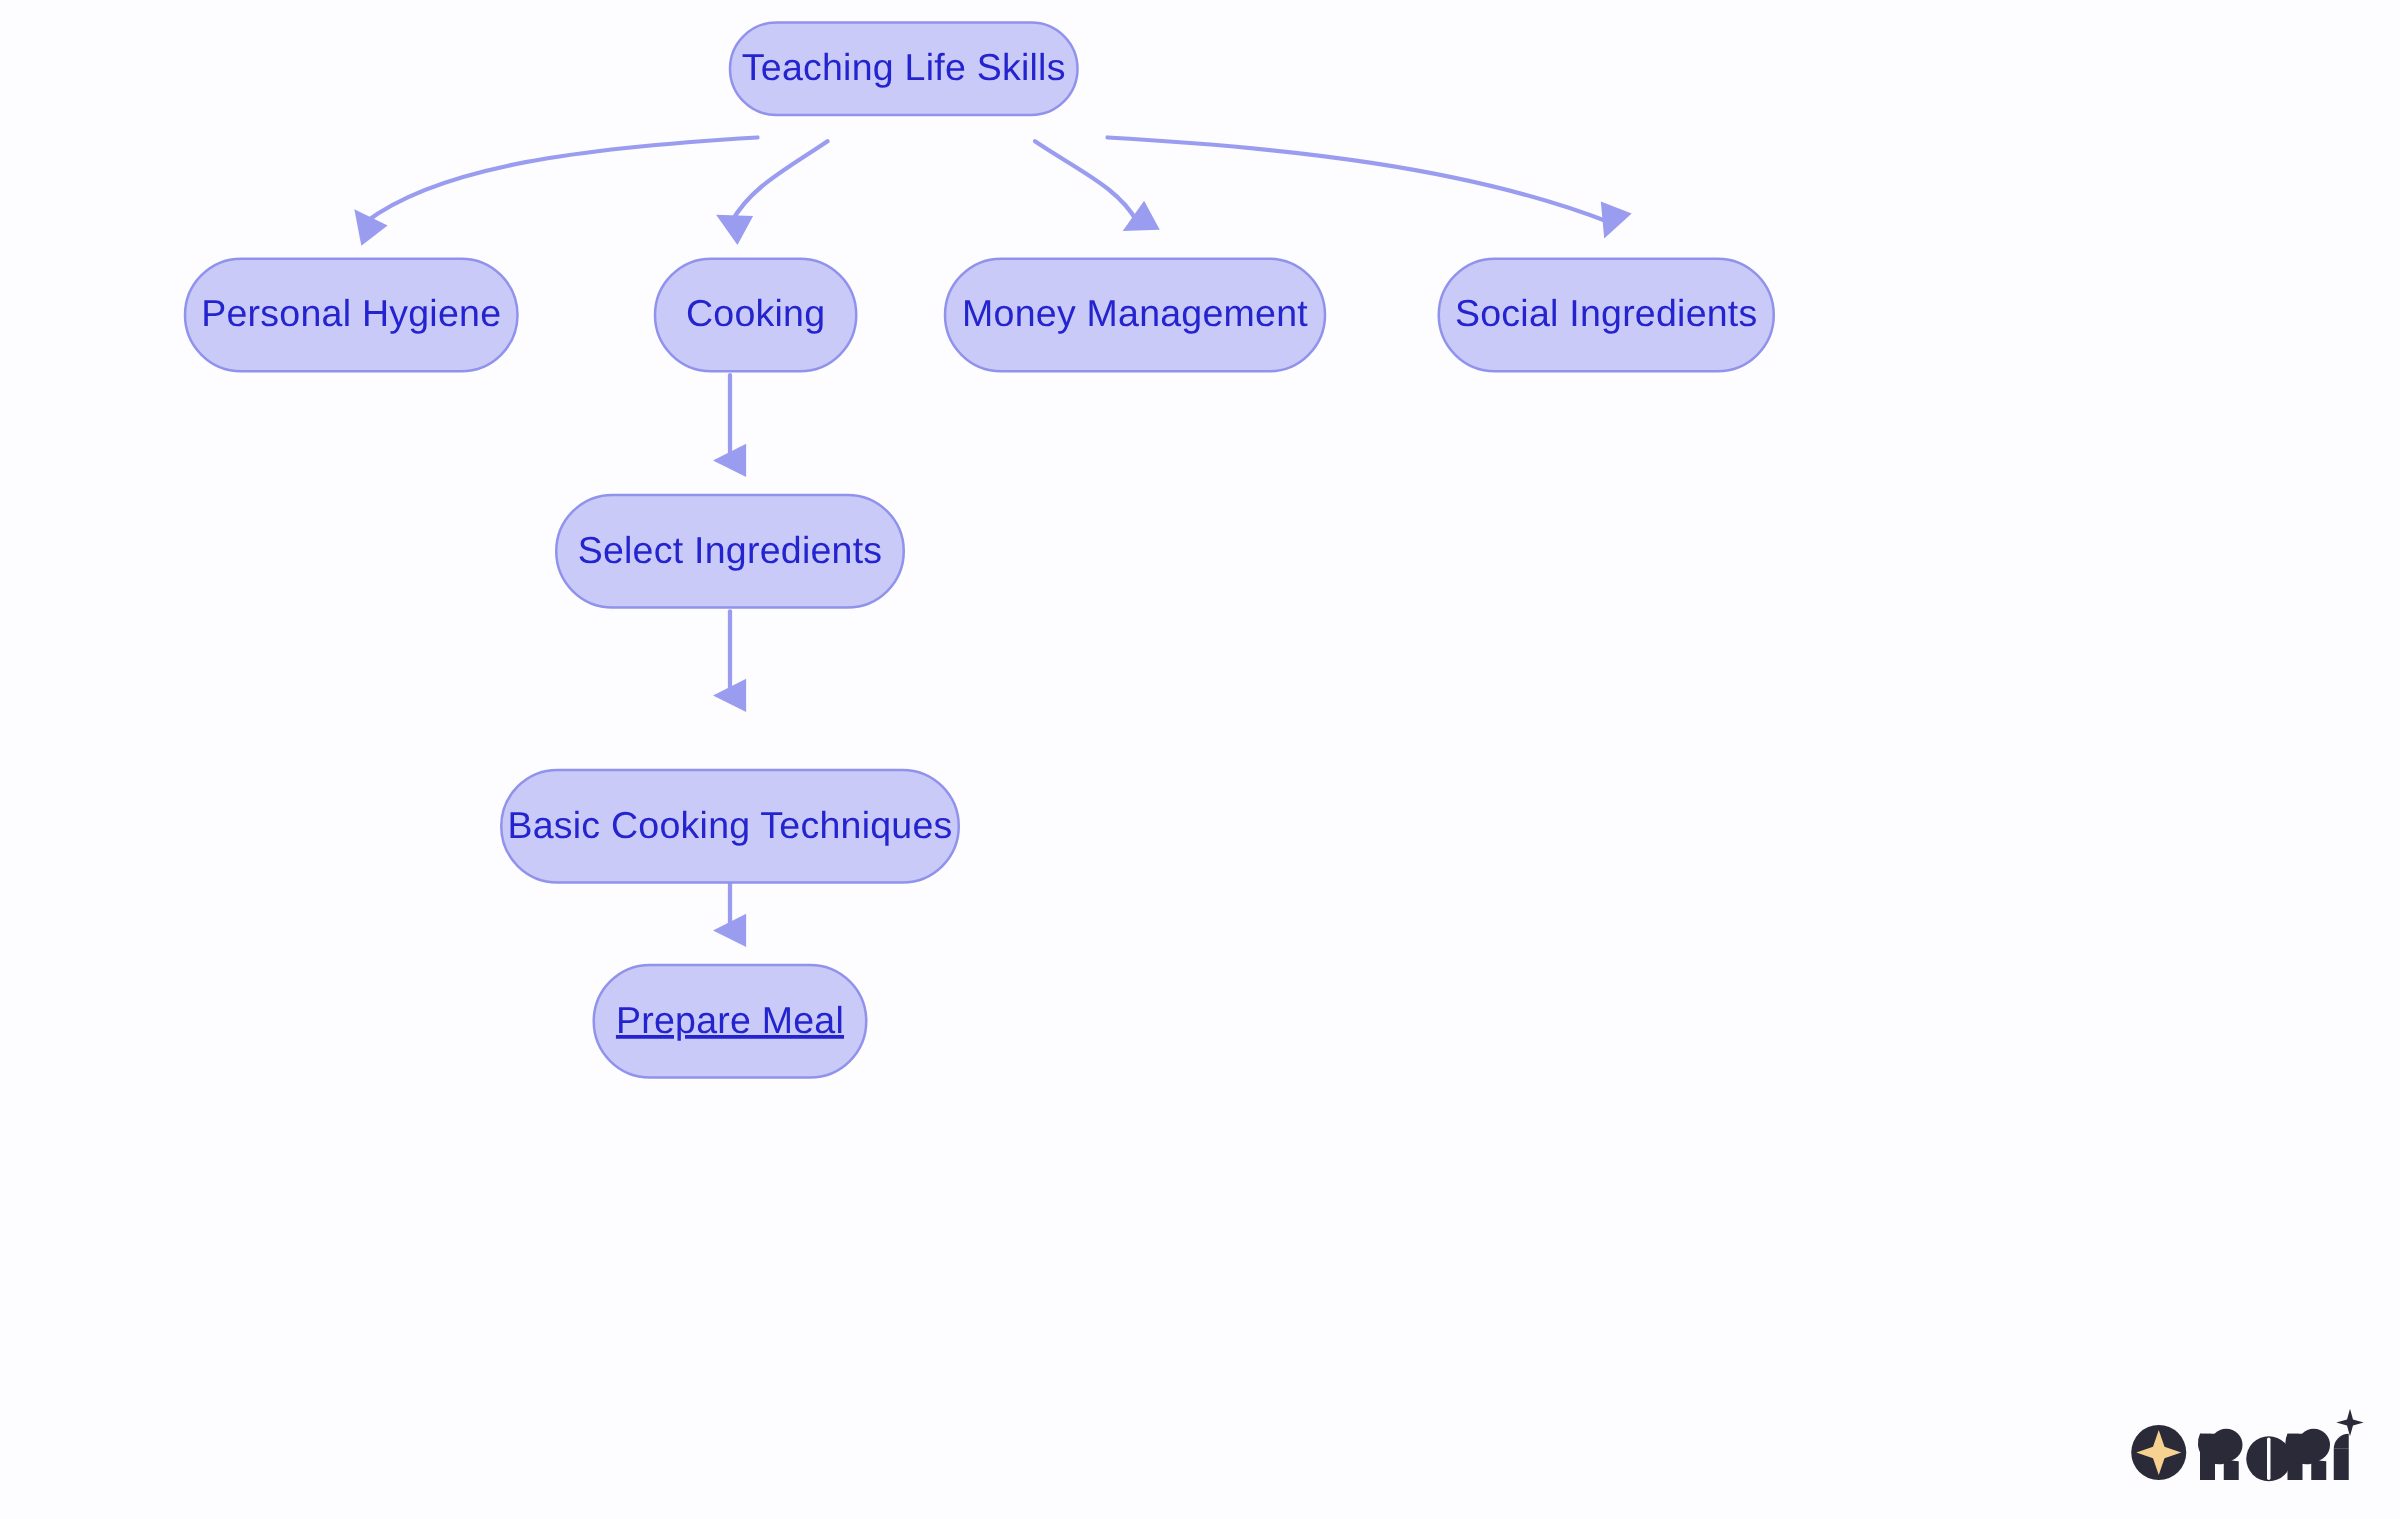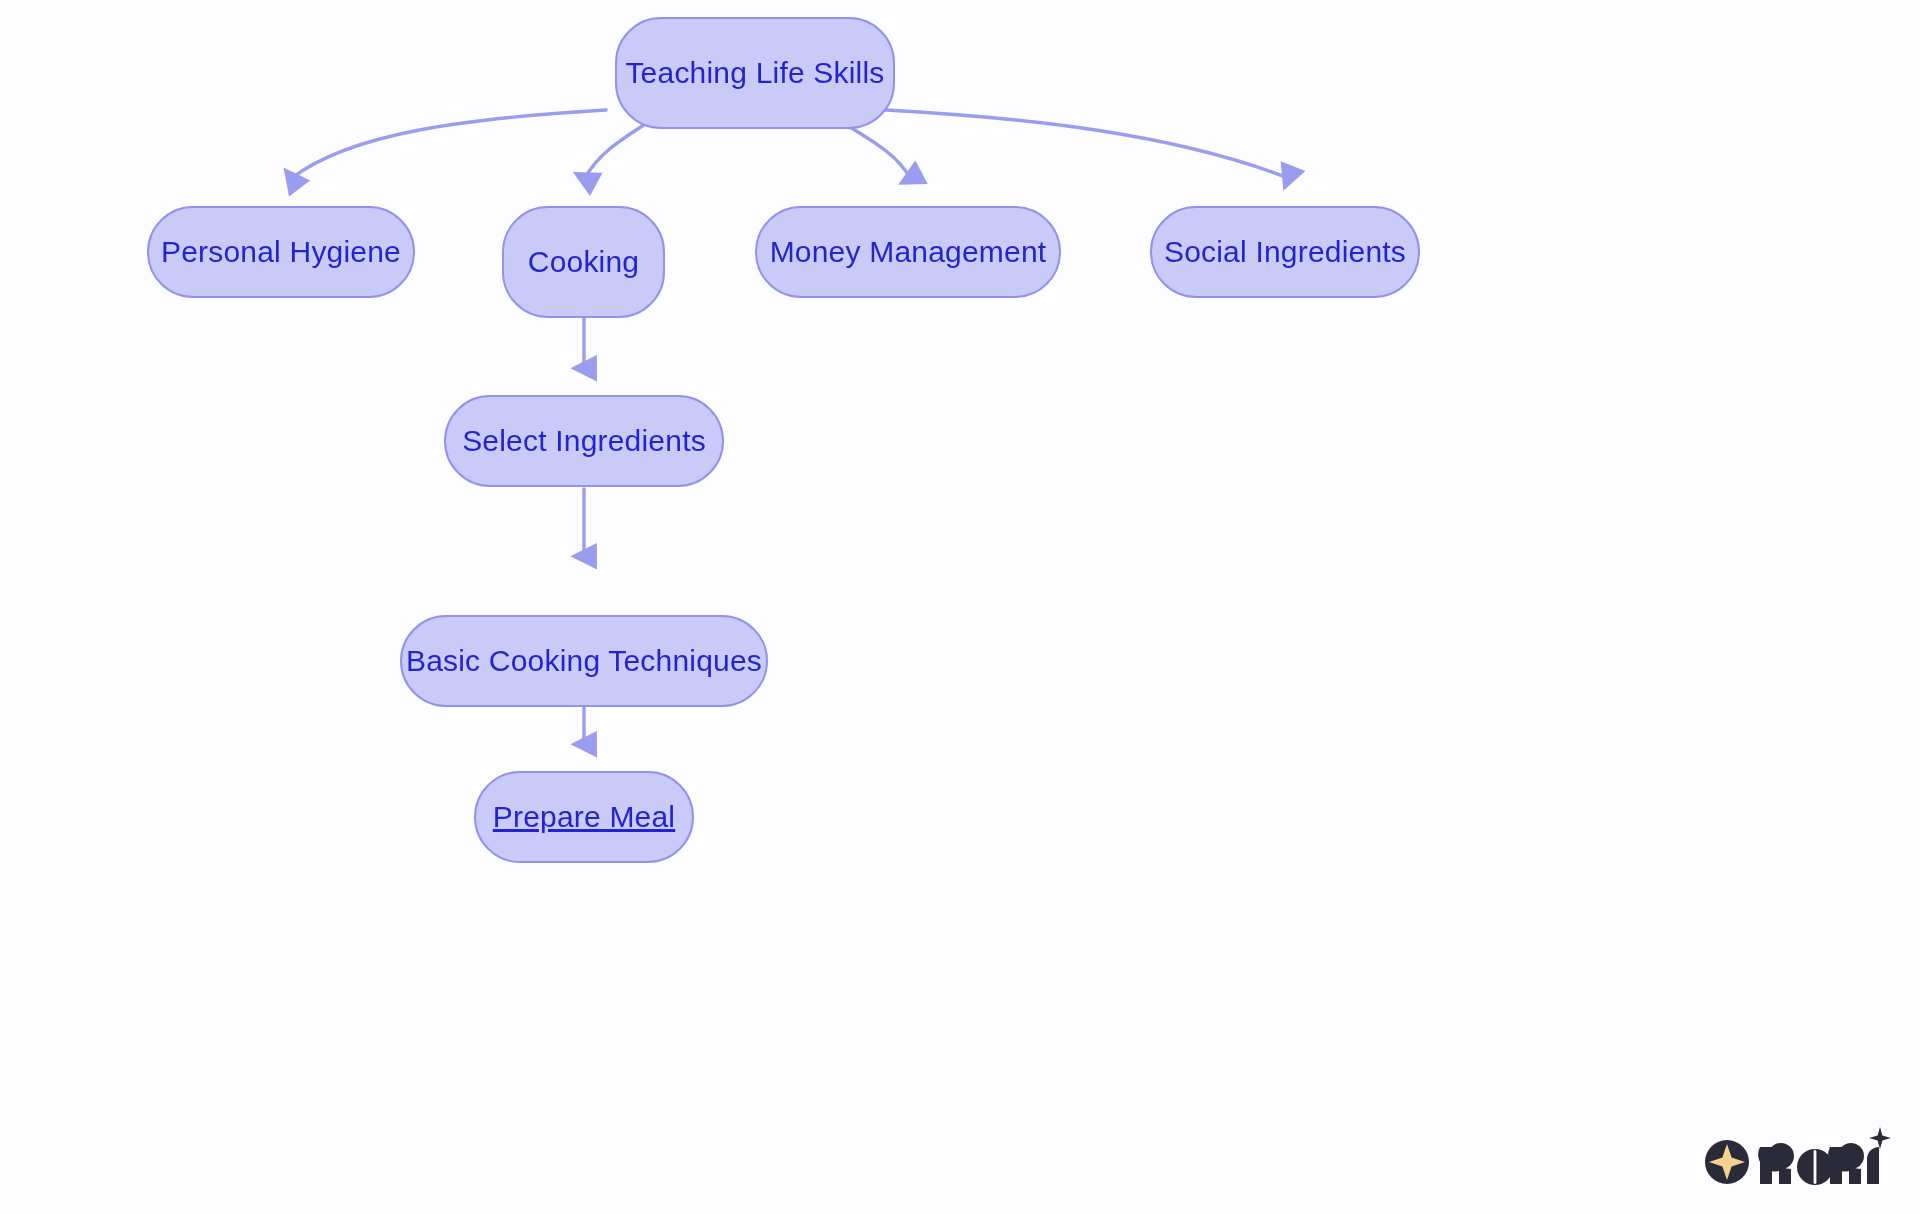--- a/index.html
+++ b/index.html
@@ -88,29 +88,29 @@
       <path d="M 828 113 C 862 136, 895 150, 910 178"></path>
 
       <path d="M 886 110 C 1030 118, 1175 134, 1288 178"></path>
 
       <path d="M 584 300 L 584 368"></path>
       <path d="M 584 489 L 584 556"></path>
       <path d="M 584 677 L 584 744"></path>
     </g>
   </svg>
 
-  <div class="node" style="left:615px; top:17px; width:280px; height:112px;">
+  <div class="node" style="left:583px; top:17px; width:280px; height:76px;">
     <span class="node-label">Teaching Life Skills</span>
   </div>
 
   <div class="node" style="left:147px; top:206px; width:268px; height:92px;align-items:center;">
     <span class="node-label">Personal Hygiene</span>
   </div>
 
-  <div class="node" style="left:502px; top:206px; width:163px; height:112px;">
+  <div class="node" style="left:523px; top:206px; width:163px; height:92px;">
     <span class="node-label">Cooking</span>
   </div>
 
   <div class="node" style="left:755px; top:206px; width:306px; height:92px;">
     <span class="node-label">Money Management</span>
   </div>
 
   <div class="node" style="left:1150px; top:206px; width:270px; height:92px;">
     <span class="node-label">Social Ingredients</span>
   </div>

